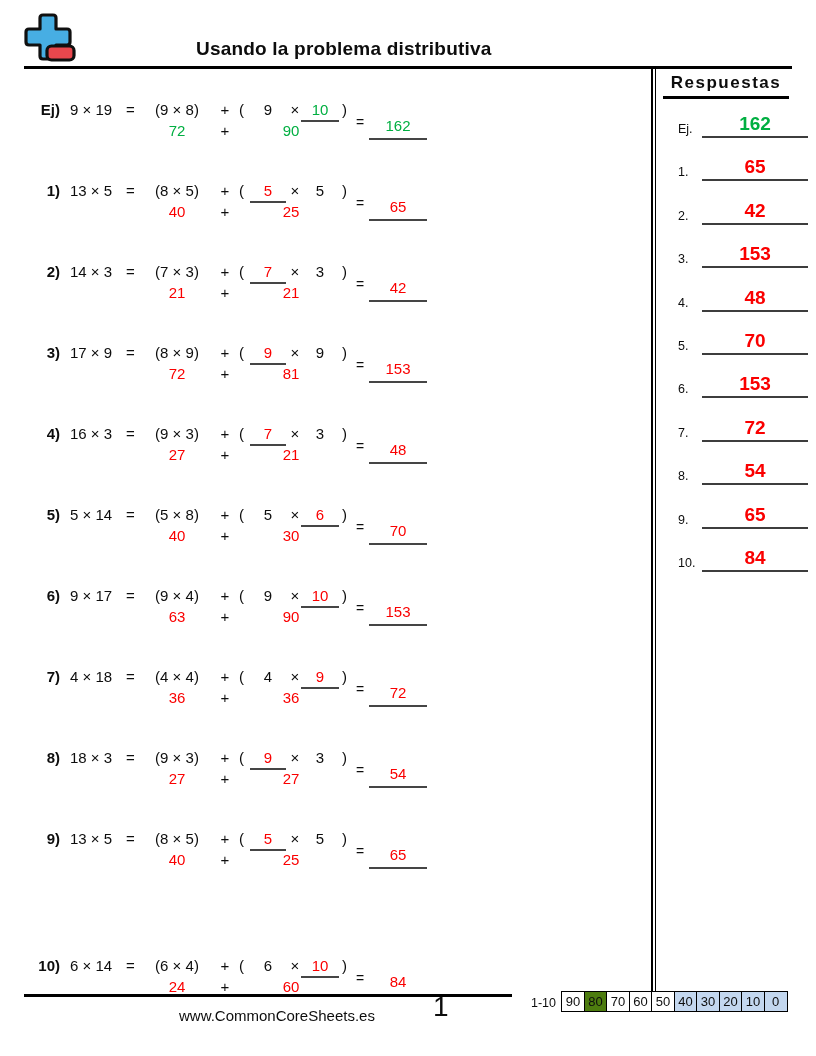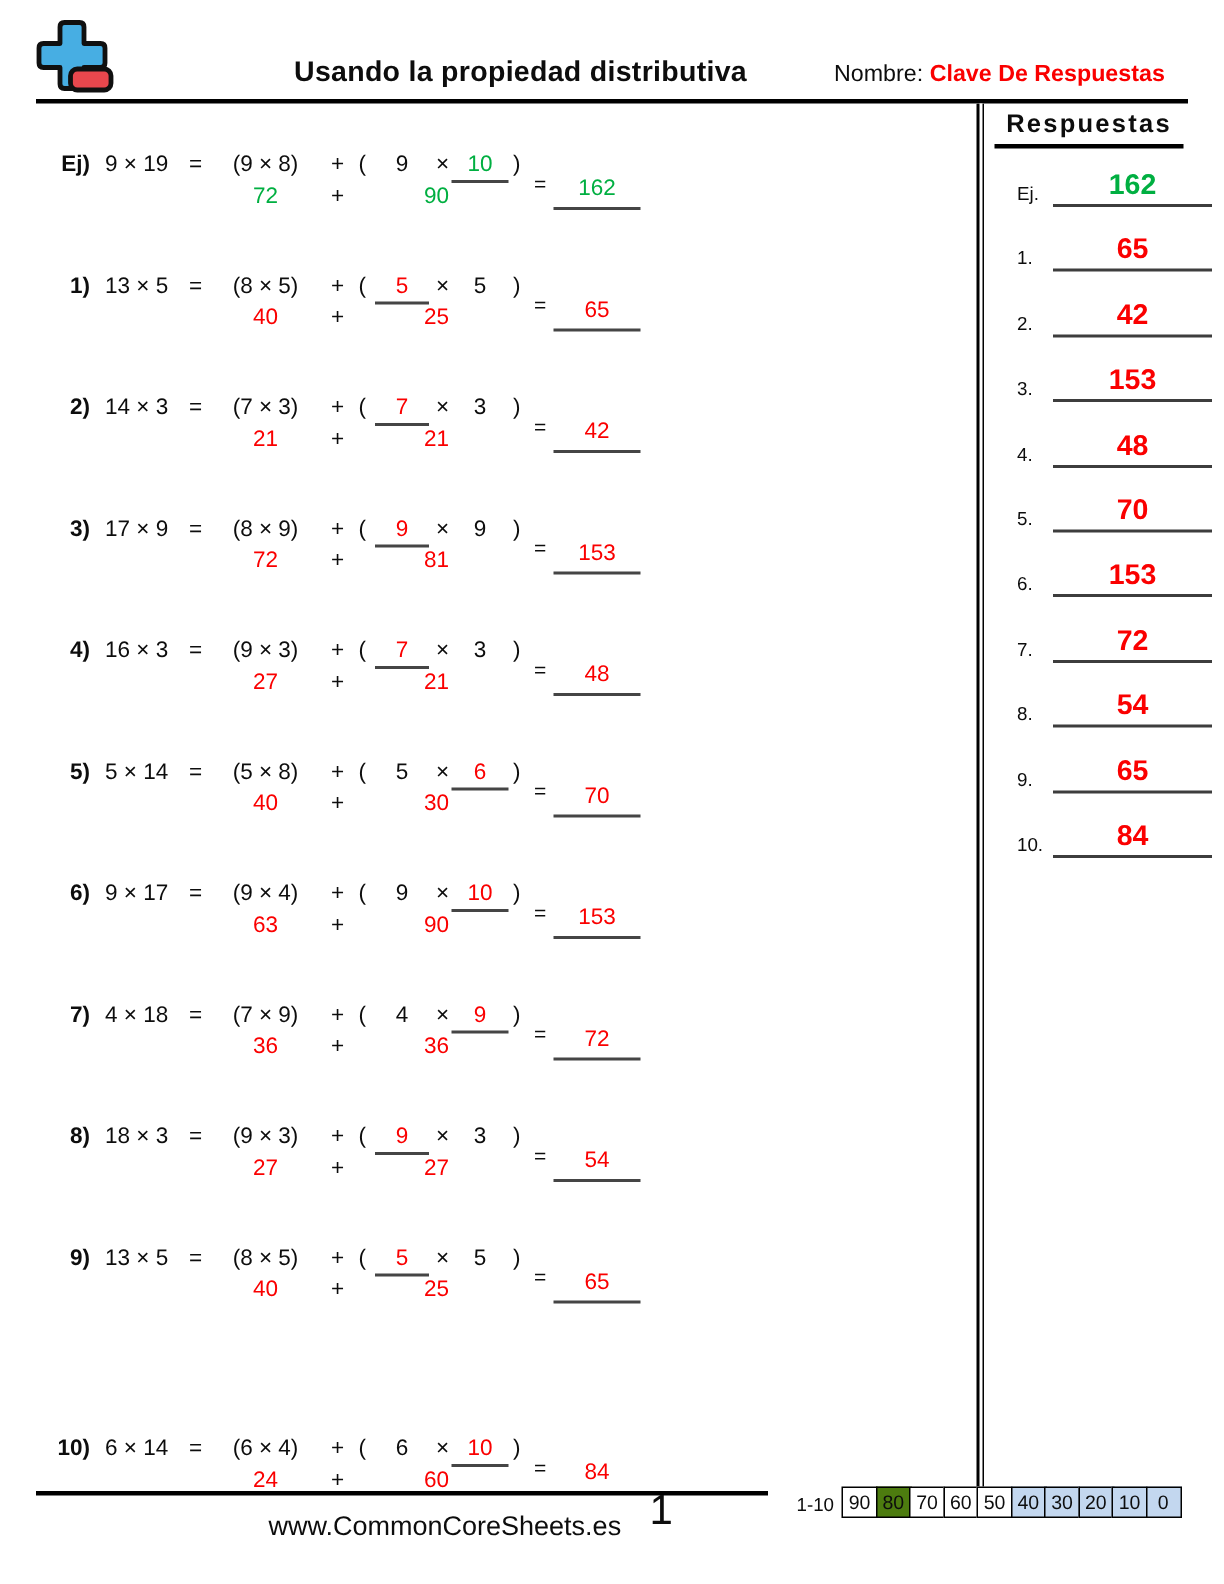--- a/index.html
+++ b/index.html
@@ -41,42 +41,38 @@
   .ans-row{position:absolute;left:658px;width:132px;height:34px;margin-left:20px;}
   .ans-label{position:absolute;left:0;bottom:2px;font-size:12.5px;}
   .ans-value{position:absolute;left:24px;bottom:0;width:106px;text-align:center;font-size:19px;
              font-weight:bold;border-bottom:2px solid #3d3d3d;line-height:24px;}
   
   .footer-rule{position:absolute;left:24px;top:994px;width:488px;height:2.5px;background:#000;}
   .logo-box{position:absolute;left:24px;top:994px;width:147px;height:38px;background:#000;
             display:flex;align-items:center;justify-content:center;}
   .logo-pill{background:#fff;border-radius:15px;padding:1px 8px 3px;font-size:19px;font-weight:bold;
              letter-spacing:-.3px;color:#000;}
-  .site-url{position:absolute;left:179px;top:1007px;font-size:18px;}
+  .site-url{position:absolute;left:179px;top:1007px;font-size:15px;}
   .page-num{position:absolute;left:433px;top:991px;font-size:28px;}
   .score-label{position:absolute;left:531px;top:996px;font-size:12.5px;}
   .score-table{position:absolute;left:561px;top:991px;display:flex;}
   .score-cell{width:24px;height:21px;box-sizing:border-box;border:1.5px solid #000;margin-left:-1.5px;
               display:flex;align-items:center;justify-content:center;font-size:13px;}
   .score-cell:first-child{margin-left:0;}
 </style>
 </head>
 <body>
 
 <div class="page">
 
   <svg class="logo-svg" width="54" height="52" viewBox="0 0 54 52">
     <path d="M21 3 h10 c2 0 3 1 3 3 v11 h11 c2 0 3 1 3 3 v10 c0 2 -1 3 -3 3 h-11 v11 c0 2 -1 3 -3 3 h-10 c-2 0 -3 -1 -3 -3 v-11 h-11 c-2 0 -3 -1 -3 -3 v-10 c0 -2 1 -3 3 -3 h11 v-11 c0 -2 1 -3 3 -3 z" fill="#47aee3" stroke="#101010" stroke-width="3.2" stroke-linejoin="round"></path>
     <rect x="25" y="34" width="27" height="14" rx="4.5" fill="#e8474d" stroke="#101010" stroke-width="3.2"></rect>
   </svg>
-  <div class="page-title">Usando la propiedad distributiva</div>
-  <div class="name-row">
-    <span>Nombre:</span>
-    <span class="name-value" style="color: rgb(250, 0, 0);">Clave De Respuestas</span>
-  </div>
+  <div class="page-title">Usando la problema distributiva</div>
   <div class="header-rule"></div>
 
   <div class="problems-area">
       <div class="prob" style="top: 100px;">
     <span class="pnum">Ej)</span>
     <span class="plhs">9 × 19</span>
     <span class="peq1">=</span>
     <span class="pg1">(9 × 8)</span>
     <span class="pplus1">+</span>
     <span class="popen">(</span>
@@ -189,21 +185,21 @@
     <span class="peq2">=</span>
     <span class="pansline" style="color: rgb(250, 0, 0);">153</span>
     <span class="pp1" style="color: rgb(250, 0, 0);">63</span>
     <span class="pplus2">+</span>
     <span class="pp2" style="color: rgb(250, 0, 0);">90</span>
   </div>
       <div class="prob" style="top: 667px;">
     <span class="pnum">7)</span>
     <span class="plhs">4 × 18</span>
     <span class="peq1">=</span>
-    <span class="pg1">(7 × 9)</span>
+    <span class="pg1">(4 × 4)</span>
     <span class="pplus1">+</span>
     <span class="popen">(</span>
     <span class="slotA">4</span>
     <span class="ptimes">×</span>
     <span class="slotB blank" style="color: rgb(250, 0, 0);">9</span>
     <span class="pclose">)</span>
     <span class="peq2">=</span>
     <span class="pansline" style="color: rgb(250, 0, 0);">72</span>
     <span class="pp1" style="color: rgb(250, 0, 0);">36</span>
     <span class="pplus2">+</span>

